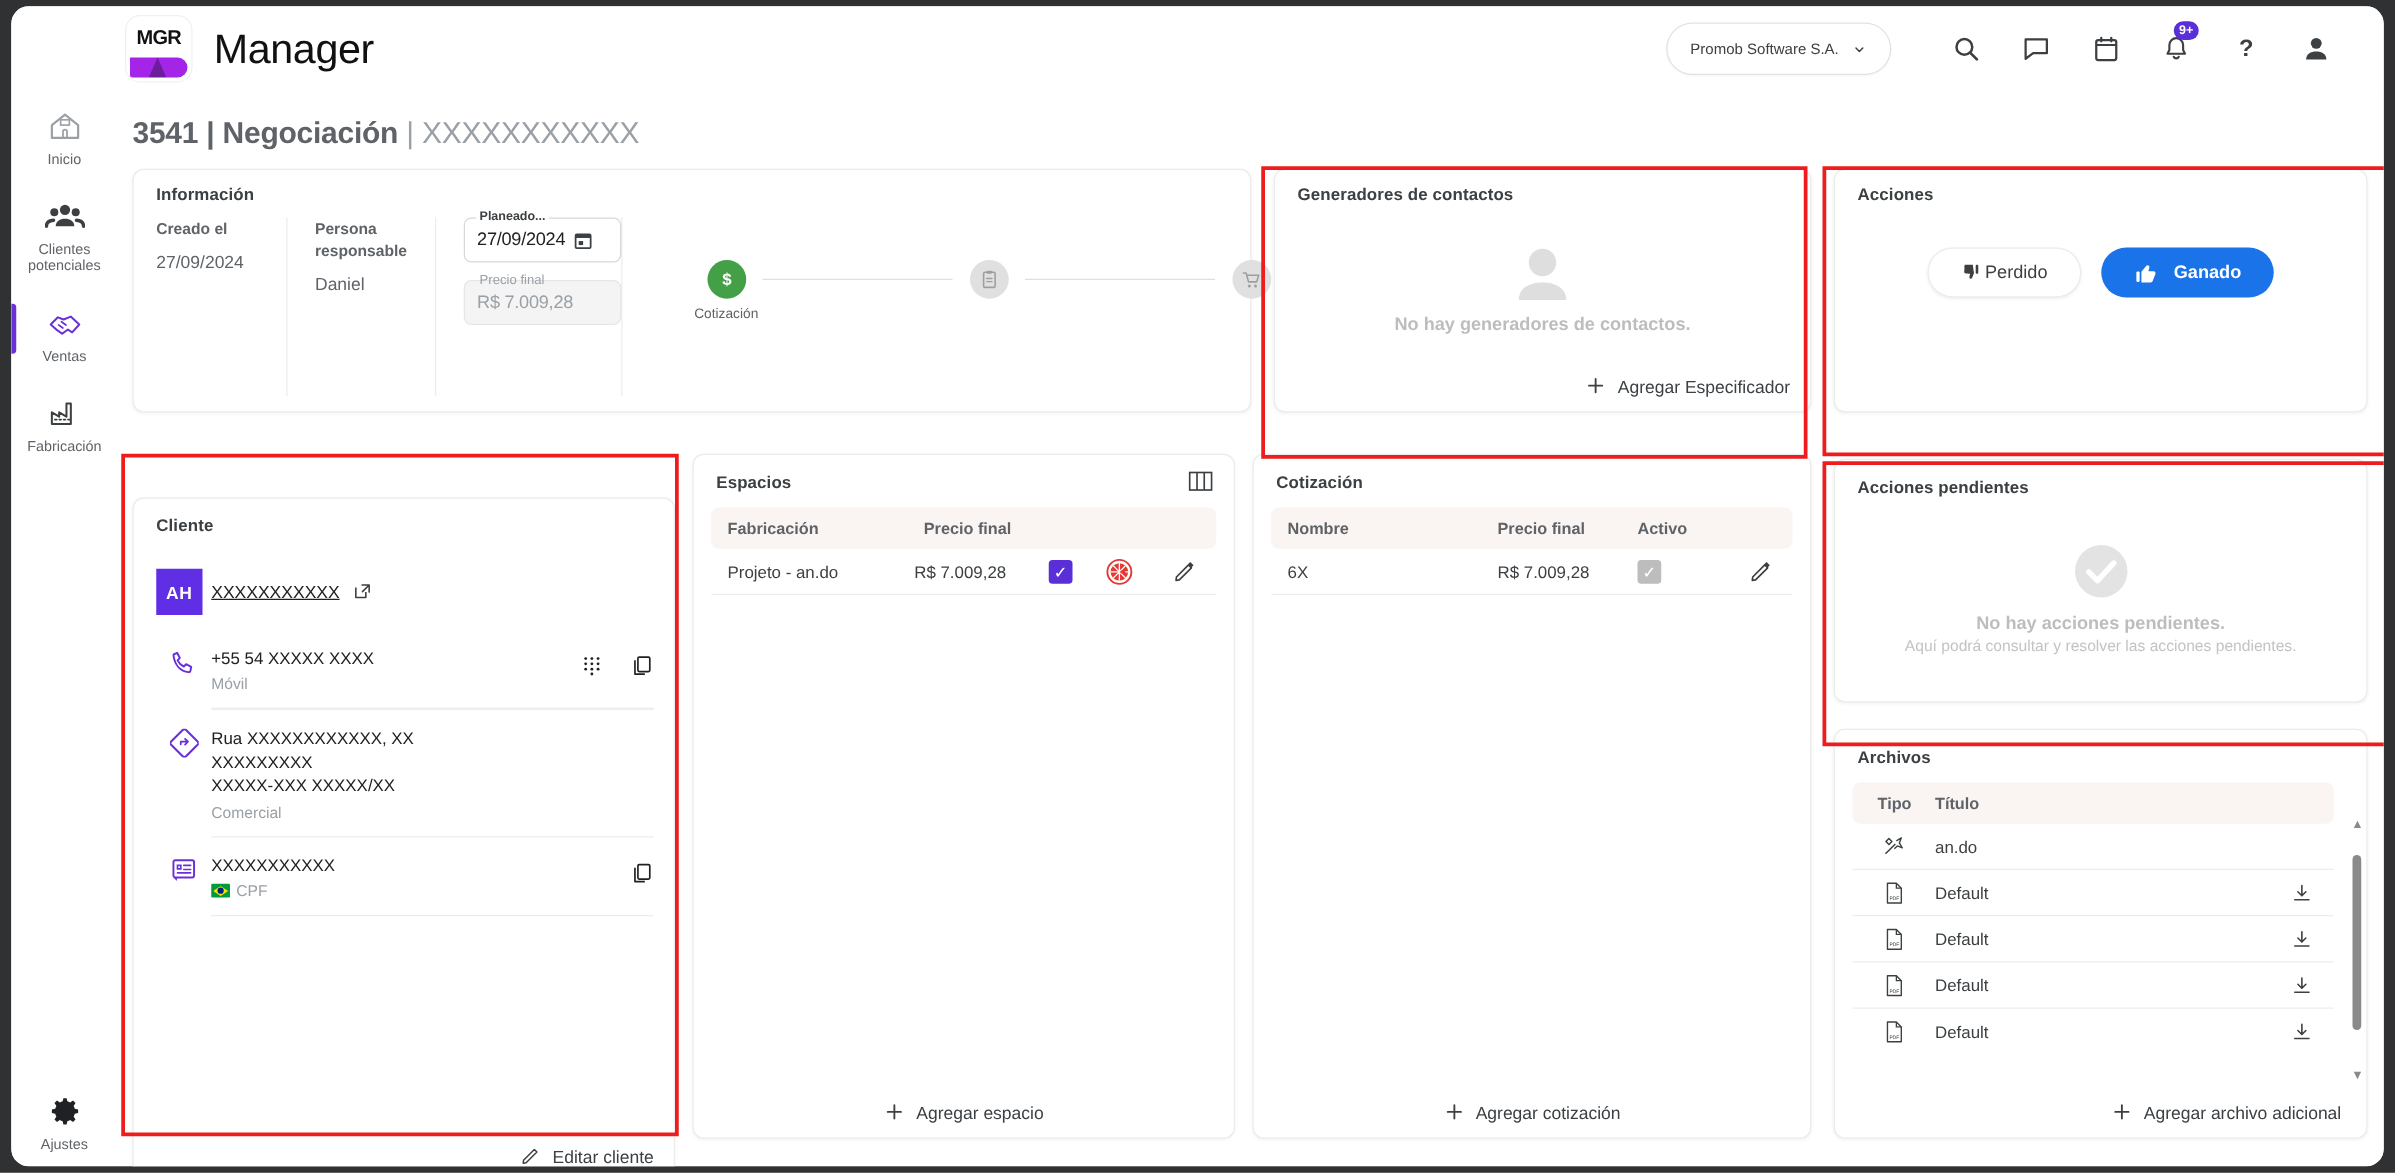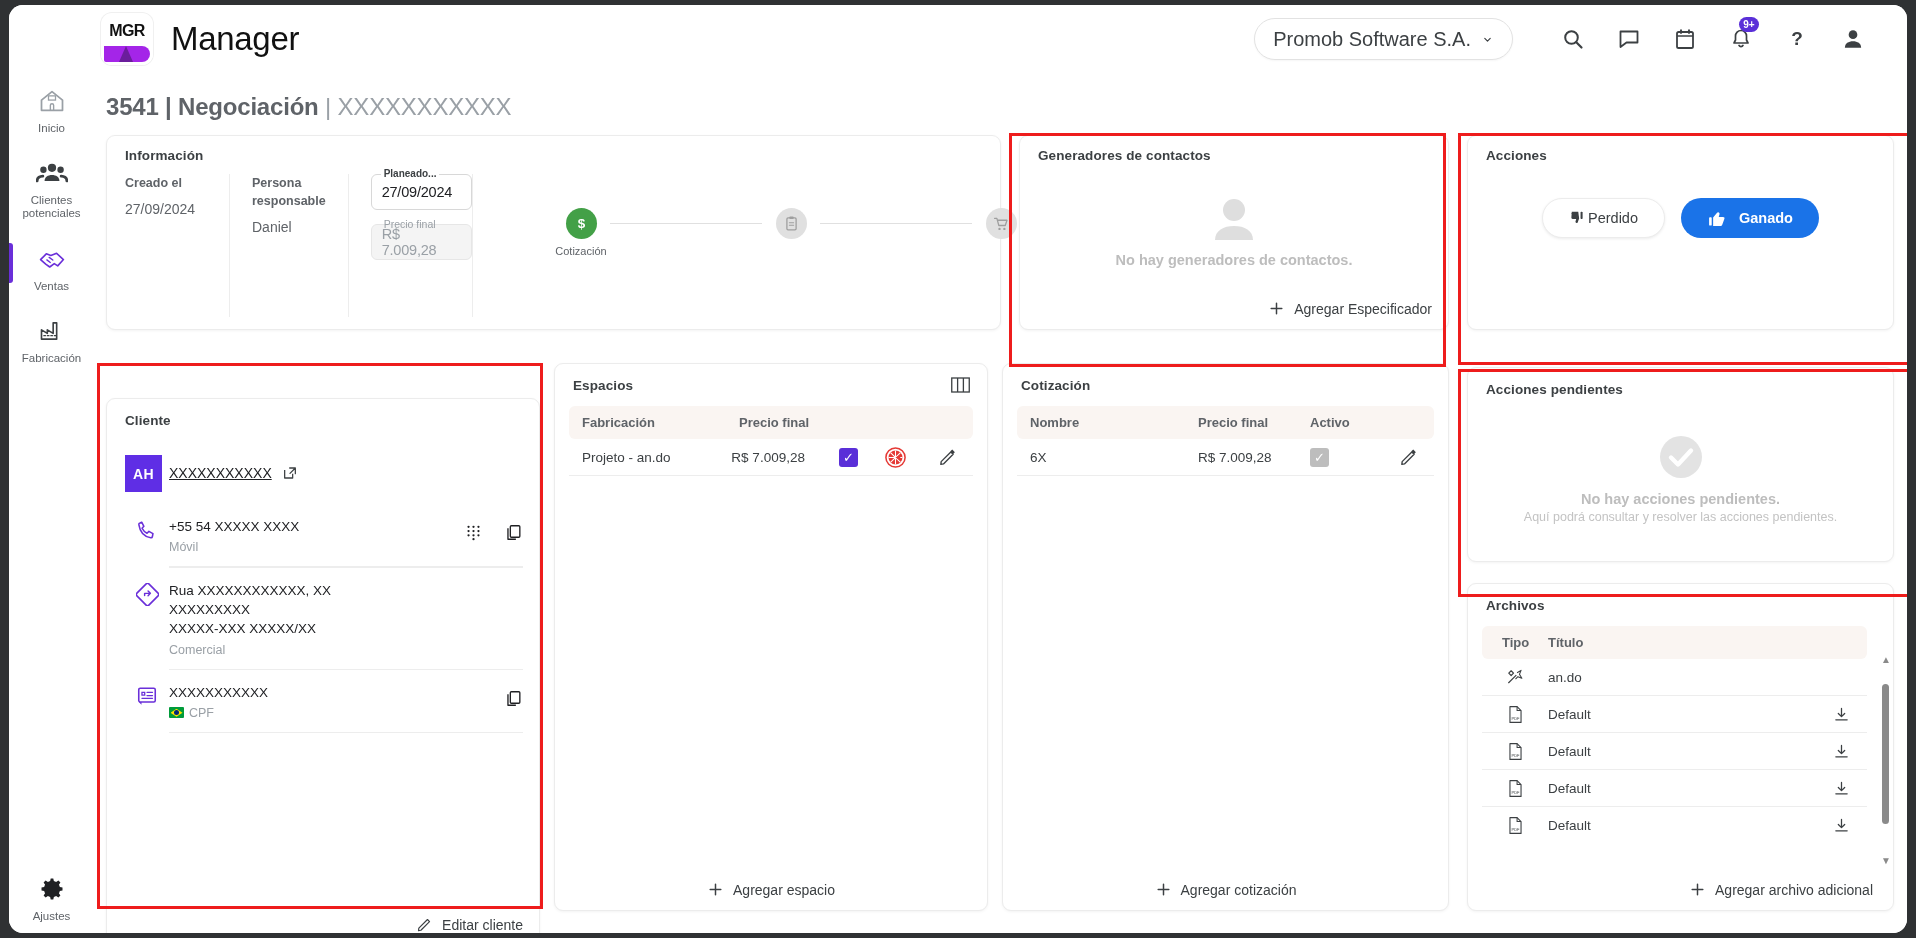--- a/index.html
+++ b/index.html
@@ -50,21 +50,21 @@
     margin-left: 18px; font-size: 33px; color: #111; font-weight: 400;
     letter-spacing: -0.3px;
   }
   .header-right {
     margin-left: auto; display: flex; align-items: center; gap: 0; padding-right: 26px;
   }
   .org-select {
     display: flex; align-items: center; gap: 10px;
     border: 1px solid #e2e2e2; border-radius: 22px;
     height: 42px; padding: 0 18px; background: #fff;
-    font-size: 20px; color: #3c4043; margin-right: 32px;
+    font-size: 12px; color: #3c4043; margin-right: 32px;
     box-shadow: 0 1px 2px rgba(0,0,0,.04);
   }
   .hicon {
     width: 56px; height: 48px; display: flex; align-items: center; justify-content: center;
     position: relative; color: #3c4043;
   }
   .badge {
     position: absolute; top: 2px; right: 10px;
     background: #5a2fd8; color: #fff; border-radius: 999px;
     font-size: 10px; font-weight: 700; padding: 2px 4px; min-width: 20px;
@@ -114,21 +114,21 @@
     padding: 0 22px 0 0; min-width: 105px; border-right: 1px solid #ededed;
     height: 143px;
   }
   .info-col:first-child { padding-left: 0; }
   .info-col + .info-col { padding-left: 22px; }
   .info-lab { font-size: 12.5px; color: #5f6368; font-weight: 700; line-height: 1.45; }
   .info-val { font-size: 14px; color: #5f6368; margin-top: 9px; }
   .info-fields { padding-left: 22px; height: 143px; border-right: 1px solid #ededed; }
   .field {
     position: relative; border: 1px solid #d8d8d8; border-radius: 6px;
-    width: 101px; height: 36px; display: flex; align-items: center;
+    width: 126px; height: 36px; display: flex; align-items: center;
     padding: 0 14px 0 10px; background: #fff;
   }
   .field .flab {
     position: absolute; top: -7px; left: 9px; background: #fff; padding: 0 3px;
     font-size: 10px; color: #3c4043; font-weight: 700;
   }
   .field .fval { font-size: 14.5px; color: #202124; letter-spacing: -.2px; }
   .field.disabled { background: #f4f4f4; border-color: #e6e6e6; margin-top: 14px; }
   .field.disabled .flab { background: transparent; color: #9aa0a6; font-weight: 400; font-size: 10.5px; }
   .field.disabled .fval { color: #9aa0a6; }

